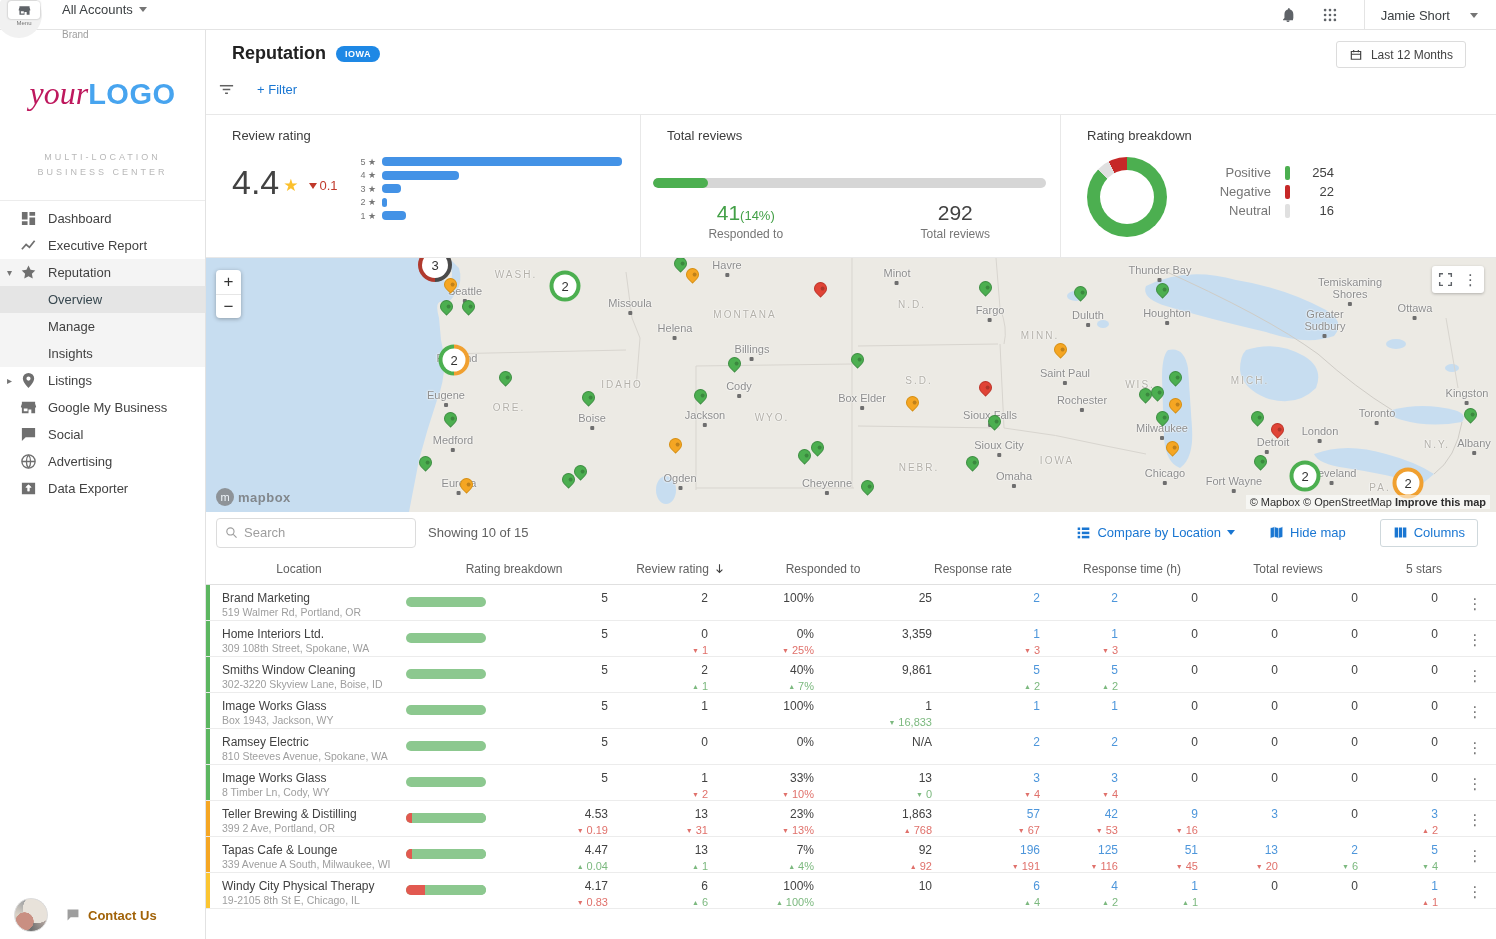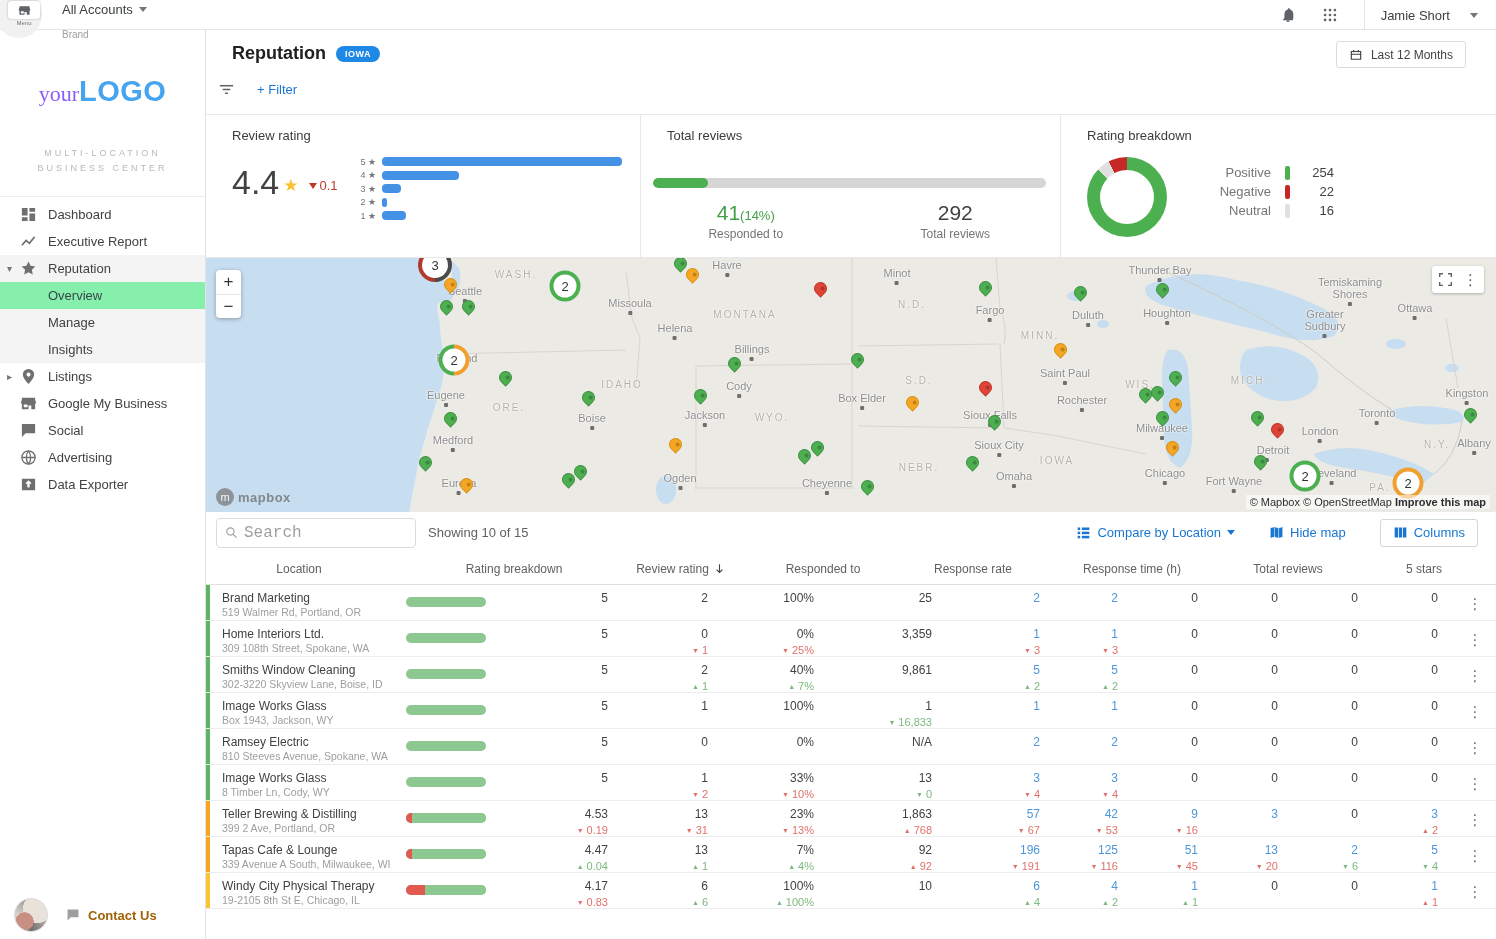--- a/index.html
+++ b/index.html
@@ -20,30 +20,30 @@
   #account .sub { font-size:10px; color:#9e9e9e; margin-top:12px; }
   .caret-dn { width:0; height:0; border-left:4px solid transparent; border-right:4px solid transparent; border-top:5px solid #757575; display:inline-block; }
   #topbar-right { position:absolute; right:0; top:0; height:30px; display:flex; align-items:center; }
   #topbar-right .tb-icon { width:16px; height:16px; color:#5f6368; margin-right:26px; cursor:pointer; }
   #user-chip { height:30px; display:flex; align-items:center; gap:20px; border-left:1px solid #e4e4e4; padding:0 18px 0 16px; font-size:13px; color:#3c4043; cursor:pointer; }
 
   
   #sidebar { position:absolute; top:30px; left:0; width:206px; bottom:0; background:#fff;
     border-right:1px solid #e2e2e2; z-index:20; }
   #logo { margin-top:45px; text-align:center; white-space:nowrap; }
-  #logo .lg-your { font-family:"Liberation Serif","DejaVu Serif",serif; font-size:22px; color:#8b5cf6; }
+  #logo .lg-your { font-family:"Liberation Serif","DejaVu Serif",serif; font-style:italic; font-size:32px; color:#be185d; }
   #logo .lg-logo { font-size:29px; font-weight:bold; color:#47a4ef; letter-spacing:.5px; }
   #sb-subtitle { margin-top:38px; text-align:center; font-size:9px; letter-spacing:3px; color:#b8b8b8; line-height:15px; }
   #sidebar-nav { margin-top:20px; border-top:1px solid #ececec; padding-top:4px; }
   .nav-item { position:relative; height:27px; display:flex; align-items:center; font-size:13px; color:#424242; cursor:pointer; }
   .nav-item .caret { position:absolute; left:7px; font-size:10px; color:#757575; }
   .nav-item .icn { position:absolute; left:20px; width:17px; height:17px; color:#6f6f6f; }
   .nav-item .nav-label { padding-left:48px; }
   .nav-item.grp { background:#f4f4f4; }
-  .nav-item.active { background:#86efac; color:#37474f; }
+  .nav-item.active { background:#e5e5e5; color:#37474f; }
   #sb-bottom { position:absolute; bottom:0; left:0; right:0; height:48px; display:flex; align-items:center; }
   #avatar { width:34px; height:34px; border-radius:50%; margin-left:14px;
     background:radial-gradient(circle at 30% 70%,#c98f82 0 28%,transparent 29%),
                radial-gradient(circle at 70% 30%,#e8e2da 0 45%,transparent 46%),
                conic-gradient(#8a8f96,#c9b8b0,#6f6f6f,#dcd4c8,#8a8f96); border:1px solid #ddd; }
   #contact { display:flex; align-items:center; gap:8px; margin-left:18px; cursor:pointer; }
   #contact .icn { width:14px; height:14px; color:#9e9e9e; }
   #contact span.txt { font-size:13px; font-weight:bold; color:#a16207; }
 
   
@@ -135,21 +135,21 @@
   #mapbox-logo .mb-circle { width:18px; height:18px; border-radius:50%; background:#7b7b7b; color:#fff; font-size:11px; display:flex; align-items:center; justify-content:center; }
   #mapbox-logo .mb-word { font-size:13px; font-weight:bold; color:#6b6b6b; letter-spacing:.5px; }
   #map-attrib { position:absolute; right:6px; bottom:3px; font-size:11px; color:#2e2e2e; background:rgba(255,255,255,.55); padding:1px 4px; }
   #map-attrib b { font-weight:bold; }
 
   
   #tbl-controls { position:relative; height:41px; background:#fff; display:flex; align-items:center; }
   #search-box { margin-left:10px; width:200px; height:30px; border:1px solid #dcdcdc; border-radius:4px;
     display:flex; align-items:center; padding:0 8px; gap:6px; background:#fff; }
   #search-box .icn { width:13px; height:13px; color:#9e9e9e; }
-  #search-box input { border:none; outline:none; font-size:16px; color:#424242; width:100%; font-family:Liberation Mono, monospace; }
+  #search-box input { border:none; outline:none; font-size:13px; color:#424242; width:100%; font-family:Liberation Sans, sans-serif; }
   #search-box input::placeholder { color:#9e9e9e; }
   #showing { margin-left:12px; font-size:13px; color:#616161; }
   #ctrl-right { margin-left:auto; display:flex; align-items:center; gap:34px; padding-right:18px; }
   .blue-ctrl { display:flex; align-items:center; gap:6px; font-size:13px; color:#1976d2; cursor:pointer; }
   .blue-ctrl .icn { width:15px; height:15px; color:#1976d2; }
   #columns-btn { border:1px solid #cfd8dc; border-radius:3px; height:28px; padding:0 12px; }
 
   
   .t-grid { display:grid; grid-template-columns:186px 150px 90px 100px 106px 118px 100px 78px 80px 80px 80px 80px 42px; }
   #table-header { height:32px; border-bottom:1px solid #e0e0e0; align-items:center;gap:47px; }
@@ -518,21 +518,21 @@
         <div class="map-city" style="left: 961px; top: 55px;">Houghton</div>
         <div class="map-city" style="left: 1144px; top: 30px;">Temiskaming
 Shores</div>
         <div class="map-city" style="left: 1119px; top: 62px;">Greater
 Sudbury</div>
         <div class="map-city" style="left: 1209px; top: 50px;">Ottawa</div>
         <div class="map-city" style="left: 1213px; top: 135px; margin-left: 48px;">Kingston</div>
         <div class="map-city" style="left: 1171px; top: 155px;">Toronto</div>
         <div class="map-city state" style="left: 1044px; top: 123px;">MICH.</div>
         <div class="map-city" style="left: 1114px; top: 173px;">London</div>
-        <div class="map-city" style="left: 1061px; top: 192px; padding-left: 12px;">Detroit</div>
+        <div class="map-city" style="left: 1061px; top: 184px; padding-left: 12px;">Detroit</div>
         <div class="map-city" style="left: 1126px; top: 215px;">Cleveland</div>
         <div class="map-city" style="left: 959px; top: 215px;">Chicago</div>
         <div class="map-city" style="left: 956px; top: 170px;">Milwaukee</div>
         <div class="map-city" style="left: 1028px; top: 223px;">Fort Wayne</div>
         <div class="map-city" style="left: 1268px; top: 185px;">Albany</div>
         <div class="map-city state" style="left: 1231px; top: 187px;">N.Y.</div>
         <div class="map-city state" style="left: 1174px; top: 230px;">PA.</div>
       </div>
     <div id="map-pins">
         <div class="pin orange" style="left: 245px; top: 35px;">

